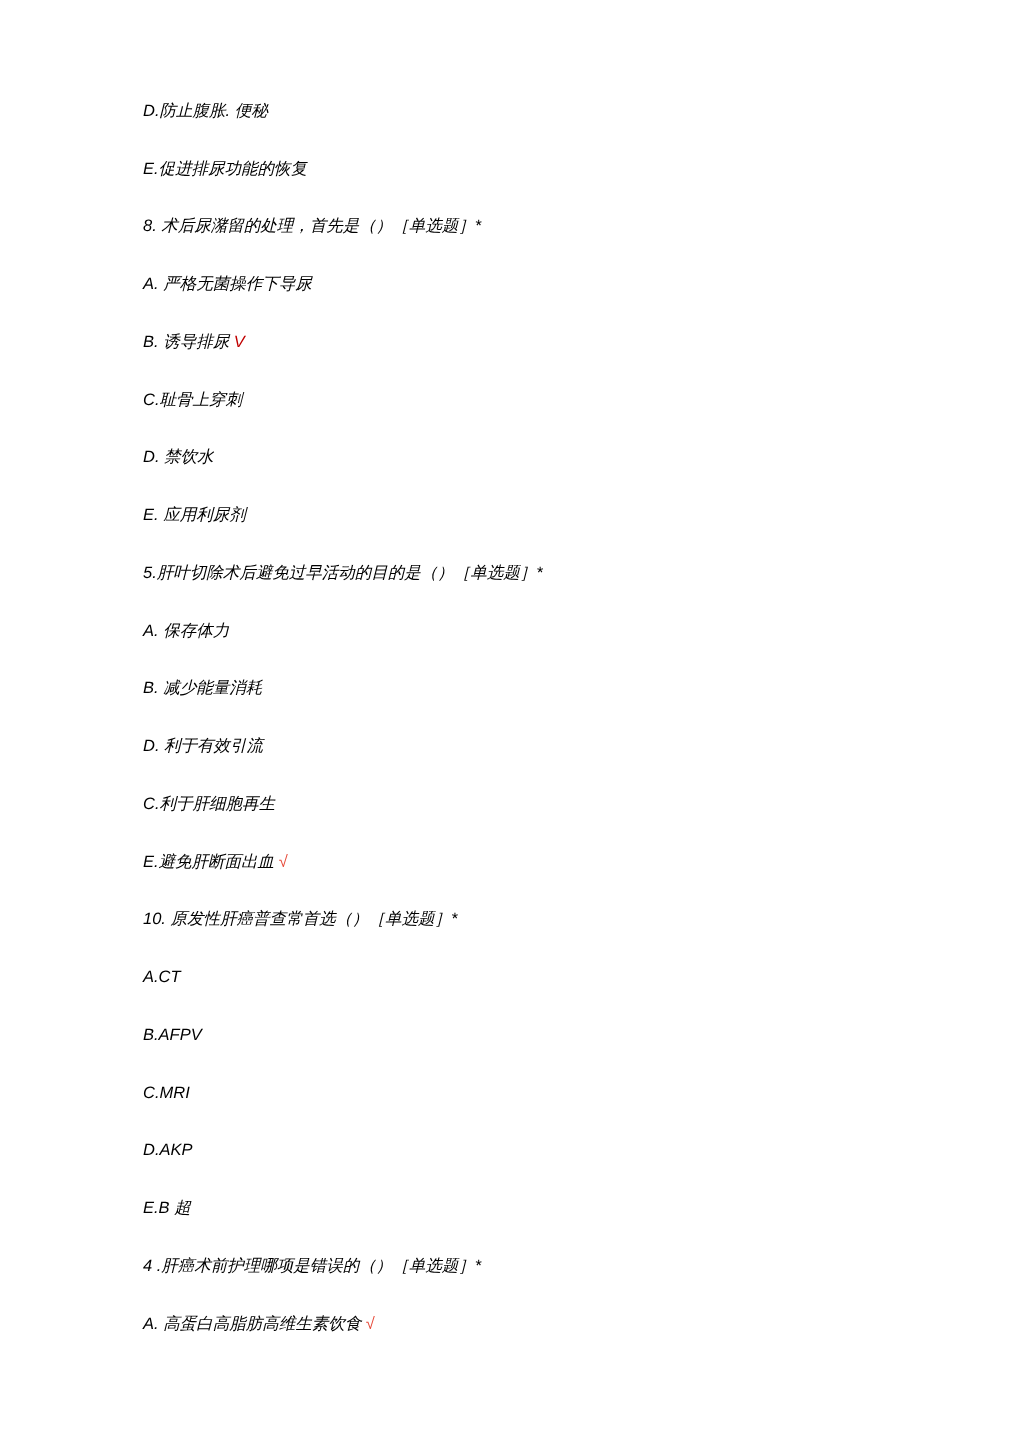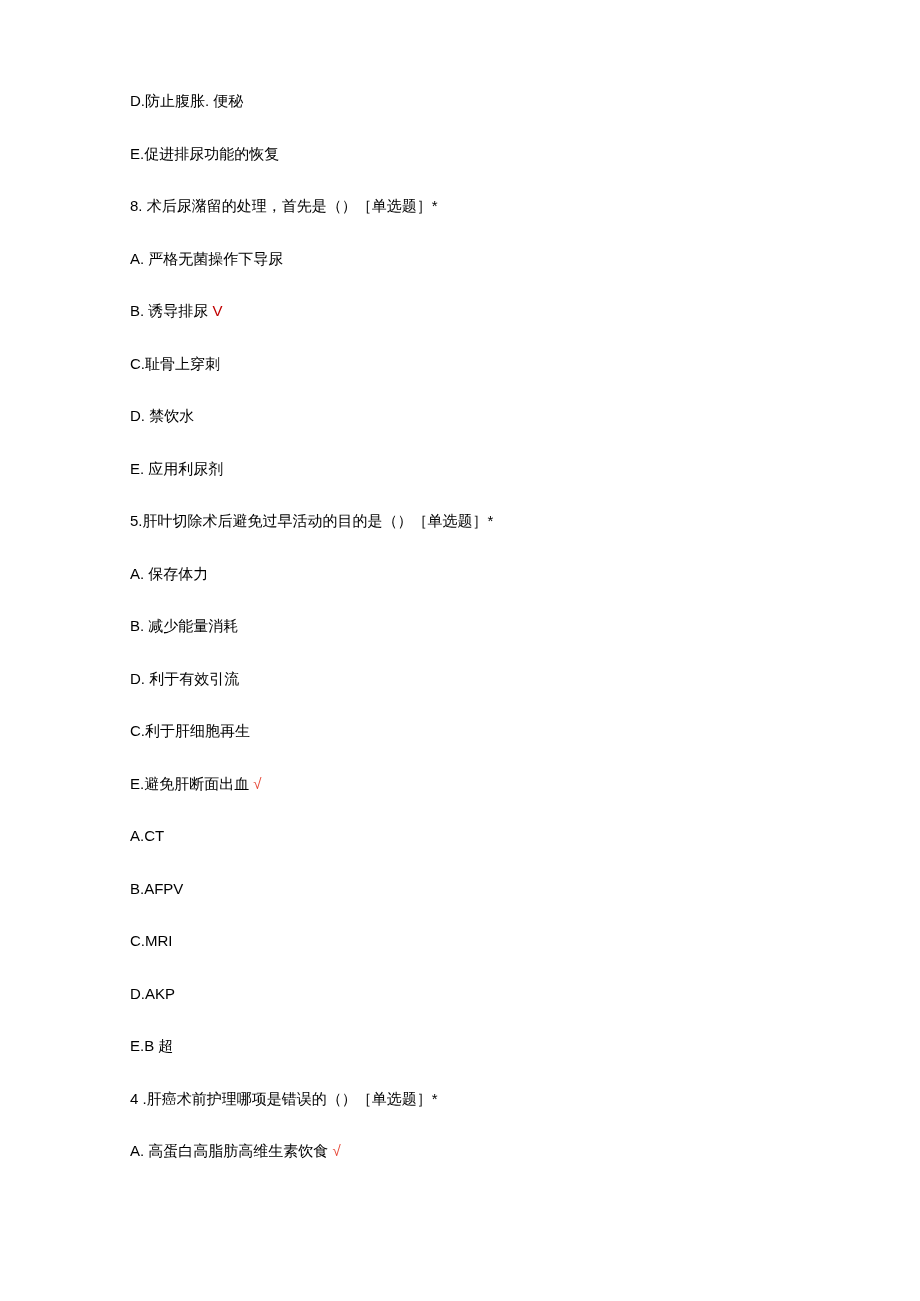--- a/index.html
+++ b/index.html
@@ -12,20 +12,21 @@
       min-height: 1301px;
       background: #ffffff;
       font-family: "Microsoft YaHei", "SimSun", Arial, sans-serif;
       padding: 90px 130px 60px 130px;
       color: #000000;
       font-size: 15px;
       line-height: 1.5;
     }
     .item {
       margin-bottom: 30px;
+      font-style: italic;
     }
     .correct {
       color: #c00000;
     }
     .correct-alt {
       color: #e74c3c;
     }
   </style>
 </head>
 <body>
@@ -38,20 +39,21 @@
     <div class="item"><span>B. 诱导排尿 </span><span class="correct">V</span></div>
     <div class="item"><span>C.耻骨上穿刺</span></div>
     <div class="item"><span>D. 禁饮水</span></div>
     <div class="item"><span>E. 应用利尿剂</span></div>
     <div class="item"><span>5.肝叶切除术后避免过早活动的目的是（）［单选题］*</span></div>
     <div class="item"><span>A. 保存体力</span></div>
     <div class="item"><span>B. 减少能量消耗</span></div>
     <div class="item"><span>D. 利于有效引流</span></div>
     <div class="item"><span>C.利于肝细胞再生</span></div>
     <div class="item"><span>E.避免肝断面出血 </span><span class="correct-alt">√</span></div>
+    <div class="item"><span>10. 原发性肝癌普查常首选（）［单选题］*</span></div>
     <div class="item"><span>A.CT</span></div>
     <div class="item"><span>B.AFPV</span></div>
     <div class="item"><span>C.MRI</span></div>
     <div class="item"><span>D.AKP</span></div>
     <div class="item"><span>E.B 超</span></div>
     <div class="item"><span>4 .肝癌术前护理哪项是错误的（）［单选题］*</span></div>
     <div class="item"><span>A. 高蛋白高脂肪高维生素饮食 </span><span class="correct-alt">√</span></div>
   </div>
 
 </body></html>

